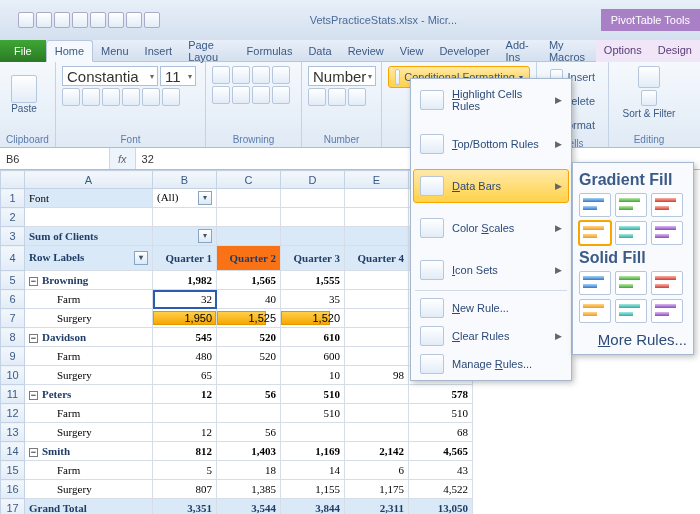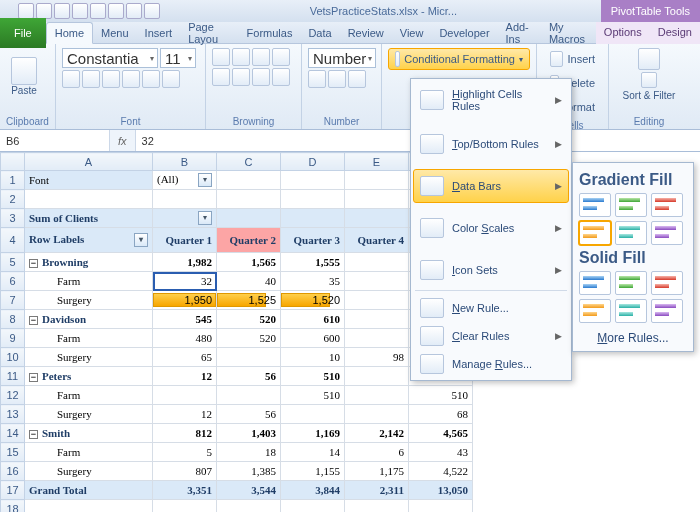--- a/index.html
+++ b/index.html
@@ -1,27 +1,27 @@
 <!DOCTYPE html>
 <html><head>
 <meta charset="utf-8">
 <style>
   * { box-sizing: border-box; margin: 0; padding: 0; font-family: "Segoe UI", Tahoma, sans-serif; }
   body { width: 700px; height: 514px; overflow: hidden; background: #fff; font-size: 11px; color: #333; position: relative; }
   
   
-  .titlebar { height: 22px; background: linear-gradient(#e8eff8,#d4e0ef); display: flex; align-items: center; padding-left: 12px; }
+  .titlebar { height: 40px; background: linear-gradient(#e8eff8,#d4e0ef); display: flex; align-items: center; padding-left: 12px; }
   .qat { display: flex; gap: 2px; padding: 0 6px; align-items: center; }
   .qat .qicon { width: 16px; height: 16px; border: 1px solid #aac; border-radius: 2px; background: linear-gradient(#fff,#e2ecf7); }
   .title-text { flex: 1; text-align: center; font-size: 11px; color: #4a6b9a; }
   .ctx-tab { background: #a97fc6; color: #fff; padding: 3px 10px; font-size: 11px; height: 22px; display: flex; align-items: center; }
   
   
   .ribbon-tabs { height: 22px; background: linear-gradient(#e8eff8,#d4e0ef); display: flex; align-items: center; padding-left: 0; border-bottom:1px solid #b6c6dd; }
-  .file-tab { background: linear-gradient(#3fa636,#2b7a24); color: #fff; padding: 4px 14px; font-size: 11px; height: 30px; display: flex; align-items: center; }
+  .file-tab { background: linear-gradient(#3fa636,#2b7a24); color: #fff; padding: 4px 14px; font-size: 11px; height: 22px; display: flex; align-items: center; }
   .rtab { padding: 4px 8px; font-size: 11px; color: #3b5a86; cursor: default; }
   .rtab.active { background: #f5f9fd; border: 1px solid #b6c6dd; border-bottom: 1px solid #f5f9fd; border-radius: 3px 3px 0 0; margin-bottom:-1px;}
   .ctx-group { margin-left: auto; display: flex; background: #f0e6f7; height:22px; }
   .ctx-group .rtab { color: #5a3a75; }
   
   
   .ribbon { height: 86px; background: linear-gradient(#f5f9fd,#e0eaf5); border-bottom: 1px solid #a9bdd8; display: flex; }
   .group { border-right: 1px solid #c3d2e5; padding: 4px 6px 2px; display: flex; flex-direction: column; justify-content: space-between; }
   .group-title { font-size: 10px; color: #5a7bae; text-align: center; margin-top: 2px; }
   .grow { flex:1; display:flex; flex-direction:column; gap:2px; }
@@ -73,21 +73,21 @@
   .db-swatch::before, .db-swatch::after { content:""; position:absolute; left:3px; height:4px; }
   .db-swatch::before { top:4px; width:70%; }
   .db-swatch::after { top:12px; width:45%; }
   .db-swatch.hover { outline:2px solid #f7a600; outline-offset:-1px; }
   .sw-blue::before,.sw-blue::after{background:linear-gradient(#a7d1f3,#2b7bd0);}
   .sw-green::before,.sw-green::after{background:linear-gradient(#b8e6a7,#3fa636);}
   .sw-red::before,.sw-red::after{background:linear-gradient(#f6b1a7,#d63a2b);}
   .sw-orange::before,.sw-orange::after{background:linear-gradient(#ffd58a,#f29b1c);}
   .sw-teal::before,.sw-teal::after{background:linear-gradient(#a7e6e0,#2bb0a6);}
   .sw-purple::before,.sw-purple::after{background:linear-gradient(#d8b8f0,#8a4cc0);}
-  .db-more { text-align:center; margin-top:8px; font-size:12px; color:#2b4a78; }
+  .db-more { text-align:right; margin-top:8px; font-size:15px; color:#2b4a78; }
   .db-more .underline { text-decoration:underline; }
 </style>
 </head>
 <body>
 
 <div class="titlebar">
   <div class="qat">
     <div class="qicon"></div>
     <div class="qicon"></div>
     <div class="qicon"></div>
@@ -263,21 +263,21 @@
           </td>
           <td style="background:#dae9f8;"></td>
           <td style="background:#dae9f8;"></td>
           <td style="background:#dae9f8;"></td>
           <td style="background:#dae9f8;"></td>
         </tr>
         <tr class="">
           <th class="rowhdr">4</th>
           <td class="left" style="font-weight:bold;color:#1f3d66;background:#dae9f8;">Row Labels<span class="dd">▾</span></td>
           <td style="font-weight:bold;text-align:right;color:#1f3d66;background:#dae9f8;">Quarter 1</td>
-          <td style="font-weight:bold;text-align:right;color:#1f3d66;background:#fca5a5;">Quarter 2</td>
+          <td style="font-weight:bold;text-align:right;color:#1f3d66;background:#f97316;">Quarter 2</td>
           <td style="font-weight:bold;text-align:right;color:#1f3d66;background:#dae9f8;">Quarter 3</td>
           <td style="font-weight:bold;text-align:right;color:#1f3d66;background:#dae9f8;">Quarter 4</td>
           <td style="font-weight:bold;text-align:right;color:#1f3d66;background:#dae9f8;">Grand Total</td>
         </tr>
         <tr class="">
           <th class="rowhdr">5</th>
           <td class="group-cell"><span class="exp">−</span>Browning</td>
           <td style="font-weight:bold;">1,982</td>
           <td style="font-weight:bold;">1,565</td>
           <td style="font-weight:bold;">1,555</td>

